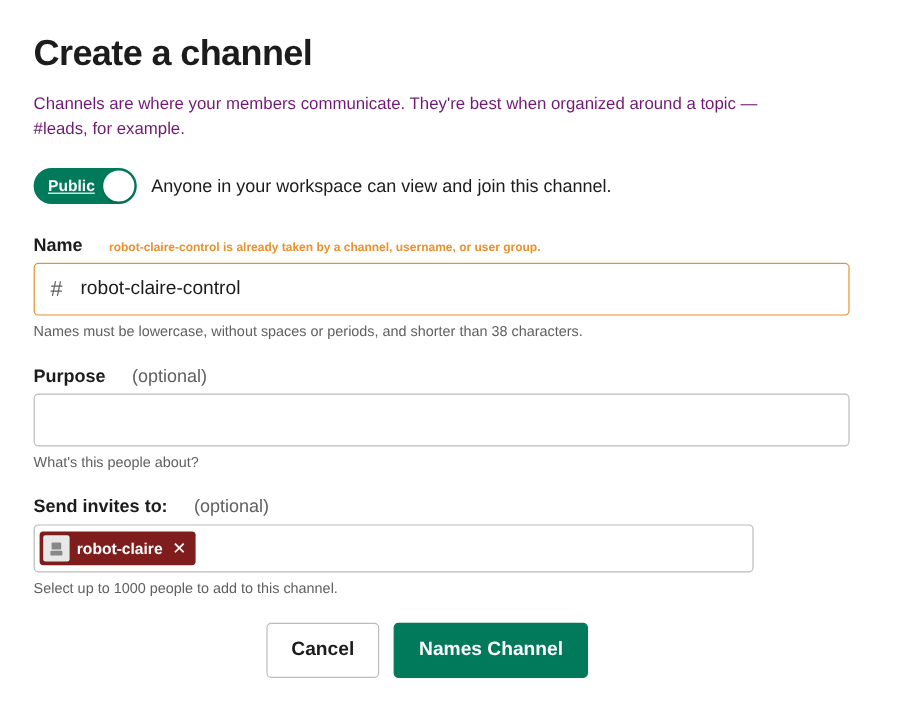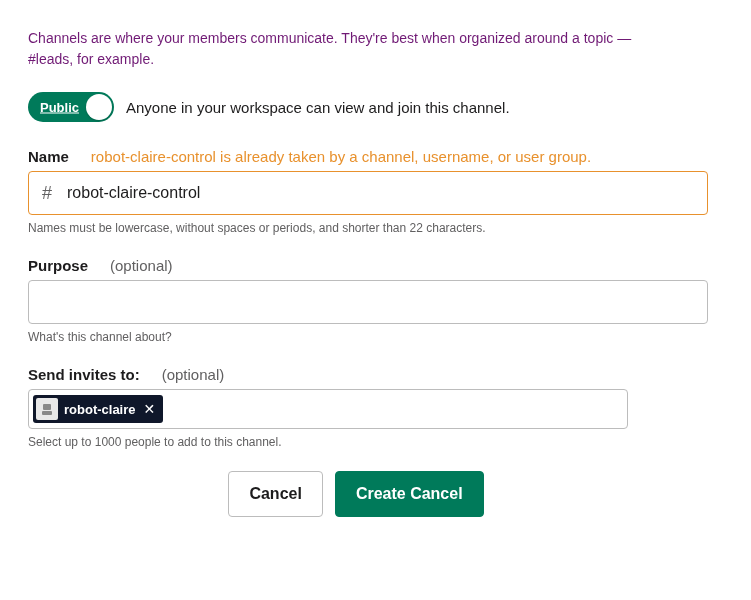--- a/index.html
+++ b/index.html
@@ -79,22 +79,22 @@
       font-size: 15px;
       font-weight: 700;
       color: #1d1c1d;
     }
     .field-optional {
       font-size: 15px;
       font-weight: 400;
       color: #616061;
     }
     .field-error {
-      font-size: 15px;
-      font-weight: 400;
+      font-size: 10px;
+      font-weight: 700;
       color: #e8912d;
       text-align: center;
     }
     .input-wrapper {
       position: relative;
     }
     .input {
       width: 680px;
       height: 44px;
       border: 1px solid #bcbcbc;
@@ -131,21 +131,21 @@
       border-radius: 4px;
       padding: 4px;
       display: flex;
       align-items: center;
       gap: 4px;
       cursor: text;
     }
     .tag {
       display: inline-flex;
       align-items: center;
-      background: #0f172a;
+      background: #7f1d1d;
       color: #fff;
       border-radius: 3px;
       padding: 3px 6px 3px 3px;
       font-size: 13px;
       font-weight: 700;
       gap: 6px;
     }
     .tag-avatar {
       width: 22px;
       height: 22px;
@@ -190,49 +190,50 @@
       color: #fff;
     }
     .content {
       padding-left: 0;
     }
   </style>
 </head>
 <body>
 
 <div class="content">
+  <h1 class="title">Create a channel</h1>
   <p class="subtitle">Channels are where your members communicate. They're best when organized around a topic — #leads, for example.</p>
 
   <div class="toggle-row">
     <div class="toggle">
       <span class="toggle-label">Public</span>
       <div class="toggle-knob"></div>
     </div>
     <span class="toggle-desc">Anyone in your workspace can view and join this channel.</span>
   </div>
 
   <div class="field">
     <div class="field-label-row">
       <span class="field-label">Name</span>
       <span class="field-error">robot-claire-control is already taken by a channel, username, or user group.</span>
     </div>
     <div class="input-wrapper">
       <span class="input-hash">#</span>
       <input type="text" class="input with-hash error" value="robot-claire-control" style="">
     </div>
-    <div class="field-hint">Names must be lowercase, without spaces or periods, and shorter than 22 characters.</div>
+    <div class="field-hint">Names must be lowercase, without spaces or periods, and shorter than 38 characters.</div>
   </div>
 
   <div class="field">
     <div class="field-label-row">
       <span class="field-label">Purpose</span>
       <span class="field-optional">(optional)</span>
     </div>
     <input type="text" class="input" value="" style="">
-    <div class="field-hint">What's this channel about?</div>
+    <div class="field-hint">What's this people about?</div>
   </div>
 
   <div class="field">
     <div class="field-label-row">
       <span class="field-label">Send invites to:</span>
       <span class="field-optional">(optional)</span>
     </div>
     <div class="tag-input">
       <span class="tag">
         <span class="tag-avatar">
@@ -243,15 +244,15 @@
         </span>
         <span>robot-claire</span>
         <span class="tag-remove">✕</span>
       </span>
     </div>
     <div class="field-hint">Select up to 1000 people to add to this channel.</div>
   </div>
 
   <div class="button-row">
     <button class="btn btn-secondary">Cancel</button>
-    <button class="btn btn-primary">Create Cancel</button>
+    <button class="btn btn-primary">Names Channel</button>
   </div>
 </div>
 
 </body></html>

